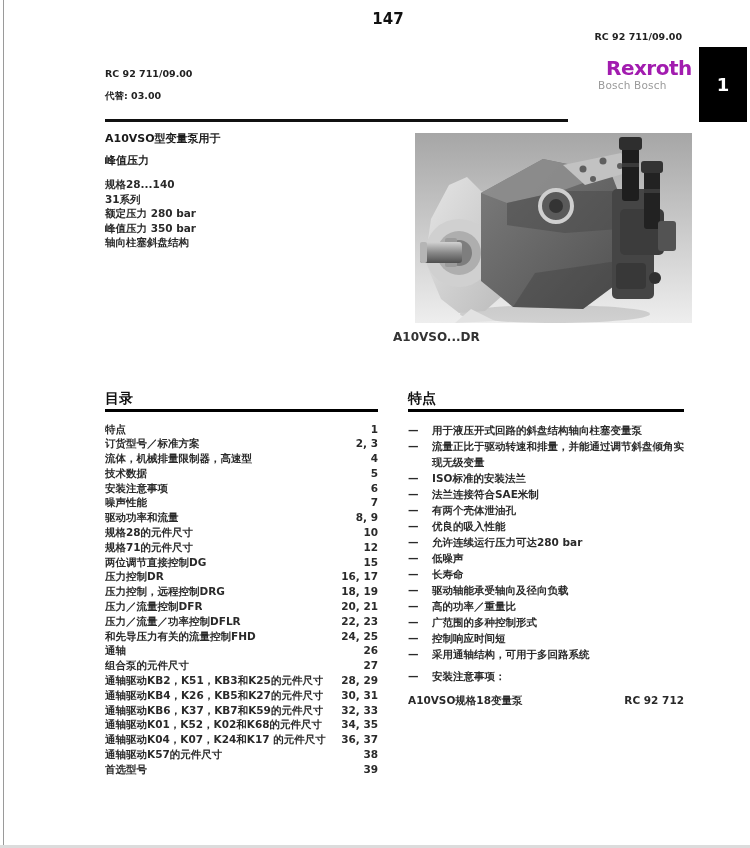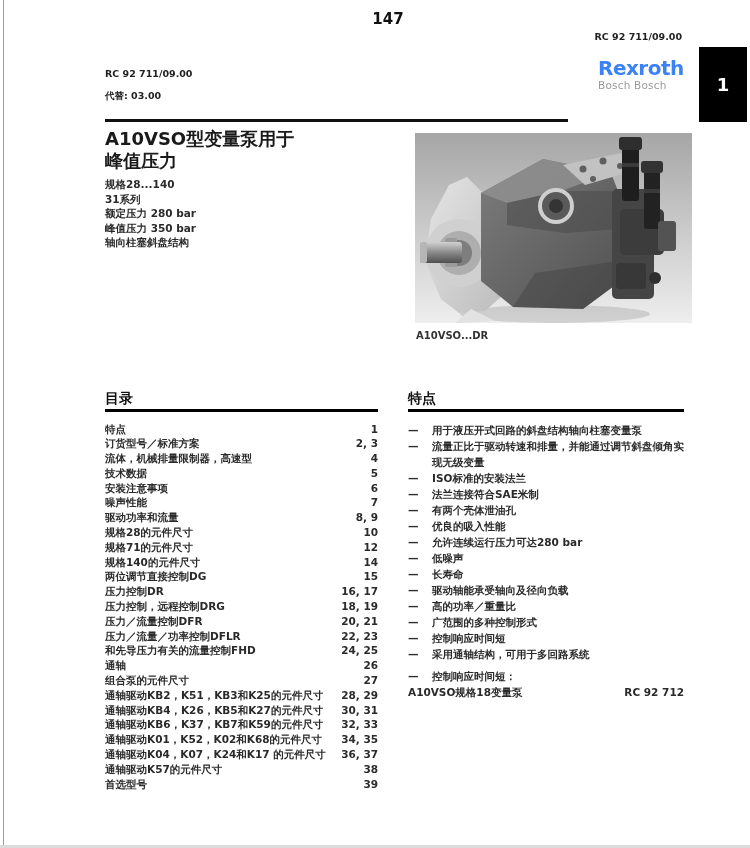--- a/index.html
+++ b/index.html
@@ -12,57 +12,57 @@
   .page-bottom-edge { position:absolute; left:0; bottom:0; width:750px; height:3px; background:#dcdcdc; }
 
   .page-number { position:absolute; top:10px; left:13px; width:750px; text-align:center;
     font-size:15px; font-weight:bold; color:#111; }
   .doc-ref-top { position:absolute; top:31px; right:68px; font-size:9.5px; font-weight:bold; color:#222; }
 
   .doc-block { position:absolute; left:105px; top:63px; font-size:9.5px; font-weight:bold; color:#222; }
   .doc-block div { line-height:22px; }
 
   .brand { position:absolute; left:598px; top:58px; }
-  .brand-name { font-size:20px; font-weight:bold; color:#3b82f6; letter-spacing:-0.5px; line-height:21px; }
+  .brand-name { font-size:20px; font-weight:bold; color:#a21caf; letter-spacing:-0.5px; line-height:21px;margin-left:8px; }
   .brand-sub  { font-size:10.5px; color:#9a9a9a; letter-spacing:0.2px; }
 
   .tab { position:absolute; left:699px; top:47px; width:48px; height:75px; background:#000;
     color:#fff; display:flex; align-items:center; justify-content:center;
     font-size:18px; font-weight:bold; }
 
   .header-rule { position:absolute; left:105px; top:119px; width:463px; height:3px; background:#111; }
 
-  .product-title { position:absolute; left:105px; top:128px; font-size:18px; font-weight:bold;
+  .product-title { position:absolute; left:105px; top:128px; font-size:11px; font-weight:bold;
     line-height:22px; color:#1a1a1a; }
   .specs { position:absolute; left:105px; top:177px; font-size:10.5px; font-weight:bold;
     line-height:14.6px; color:#2a2a2a; }
 
   .photo { position:absolute; left:415px; top:133px; width:277px; height:190px; }
   .photo svg { display:block; }
-  .photo-caption { position:absolute; left:416px; top:330px; font-size:10px; font-weight:bold; color:#333; }
+  .photo-caption { position:absolute; left:393px; top:330px; font-size:12px; font-weight:bold; color:#333; }
 
   .col { position:absolute; top:391px; }
   .col-toc { left:105px; width:273px; }
   .col-feat { left:408px; width:276px; }
   .col-heading { font-size:14px; font-weight:bold; color:#111; line-height:15px; }
   .col-rule { height:2.5px; background:#000; margin-top:3px; }
 
   .toc-list { margin-top:10px; }
   .toc-row { display:flex; justify-content:space-between; font-size:10.5px; font-weight:bold;
     line-height:14.8px; color:#2a2a2a; }
   .toc-label { white-space:nowrap; overflow:hidden; margin-right:6px; }
   .toc-pages { white-space:nowrap; text-align:right; }
 
   .feat-list { margin-top:10px; }
   .feat-row { display:flex; font-size:10.5px; font-weight:bold; line-height:16px; color:#2a2a2a; }
   .feat-dash { width:24px; flex:none; }
   .feat-text { flex:1; }
   .more-info { margin-top:6px; }
   .more-line { display:flex; justify-content:space-between; font-size:10.5px; font-weight:bold;
-    line-height:16px; margin-top:0; color:#2a2a2a; }
+    line-height:16px; margin-top:8px; color:#2a2a2a; }
 </style>
 </head>
 <body>
 
 <div class="page-left-edge"></div>
 <div class="page-bottom-edge"></div>
 
 <div class="page-number">147</div>
 <div class="doc-ref-top">RC 92 711/09.00</div>
 
@@ -186,24 +186,20 @@
       </div>
       <div class="toc-row">
         <span class="toc-label">规格28的元件尺寸</span>
         <span class="toc-pages">10</span>
       </div>
       <div class="toc-row">
         <span class="toc-label">规格71的元件尺寸</span>
         <span class="toc-pages">12</span>
       </div>
       <div class="toc-row">
-        <span class="toc-label">规格140的元件尺寸</span>
-        <span class="toc-pages">14</span>
-      </div>
-      <div class="toc-row">
         <span class="toc-label">两位调节直接控制DG</span>
         <span class="toc-pages">15</span>
       </div>
       <div class="toc-row">
         <span class="toc-label">压力控制DR</span>
         <span class="toc-pages">16, 17</span>
       </div>
       <div class="toc-row">
         <span class="toc-label">压力控制，远程控制DRG</span>
         <span class="toc-pages">18, 19</span>
@@ -316,20 +312,20 @@
         <span class="feat-text">控制响应时间短</span>
       </div>
       <div class="feat-row">
         <span class="feat-dash">—</span>
         <span class="feat-text">采用通轴结构，可用于多回路系统</span>
       </div>
     </div>
   <div class="more-info">
     <div class="feat-row">
       <span class="feat-dash">—</span>
-      <span class="feat-text">控制响应时间短：</span>
+      <span class="feat-text">安装注意事项：</span>
     </div>
     <div class="more-line">
       <span>A10VSO规格18变量泵</span>
       <span>RC 92 712</span>
     </div>
   </div>
 </div>
 
 </body></html>

